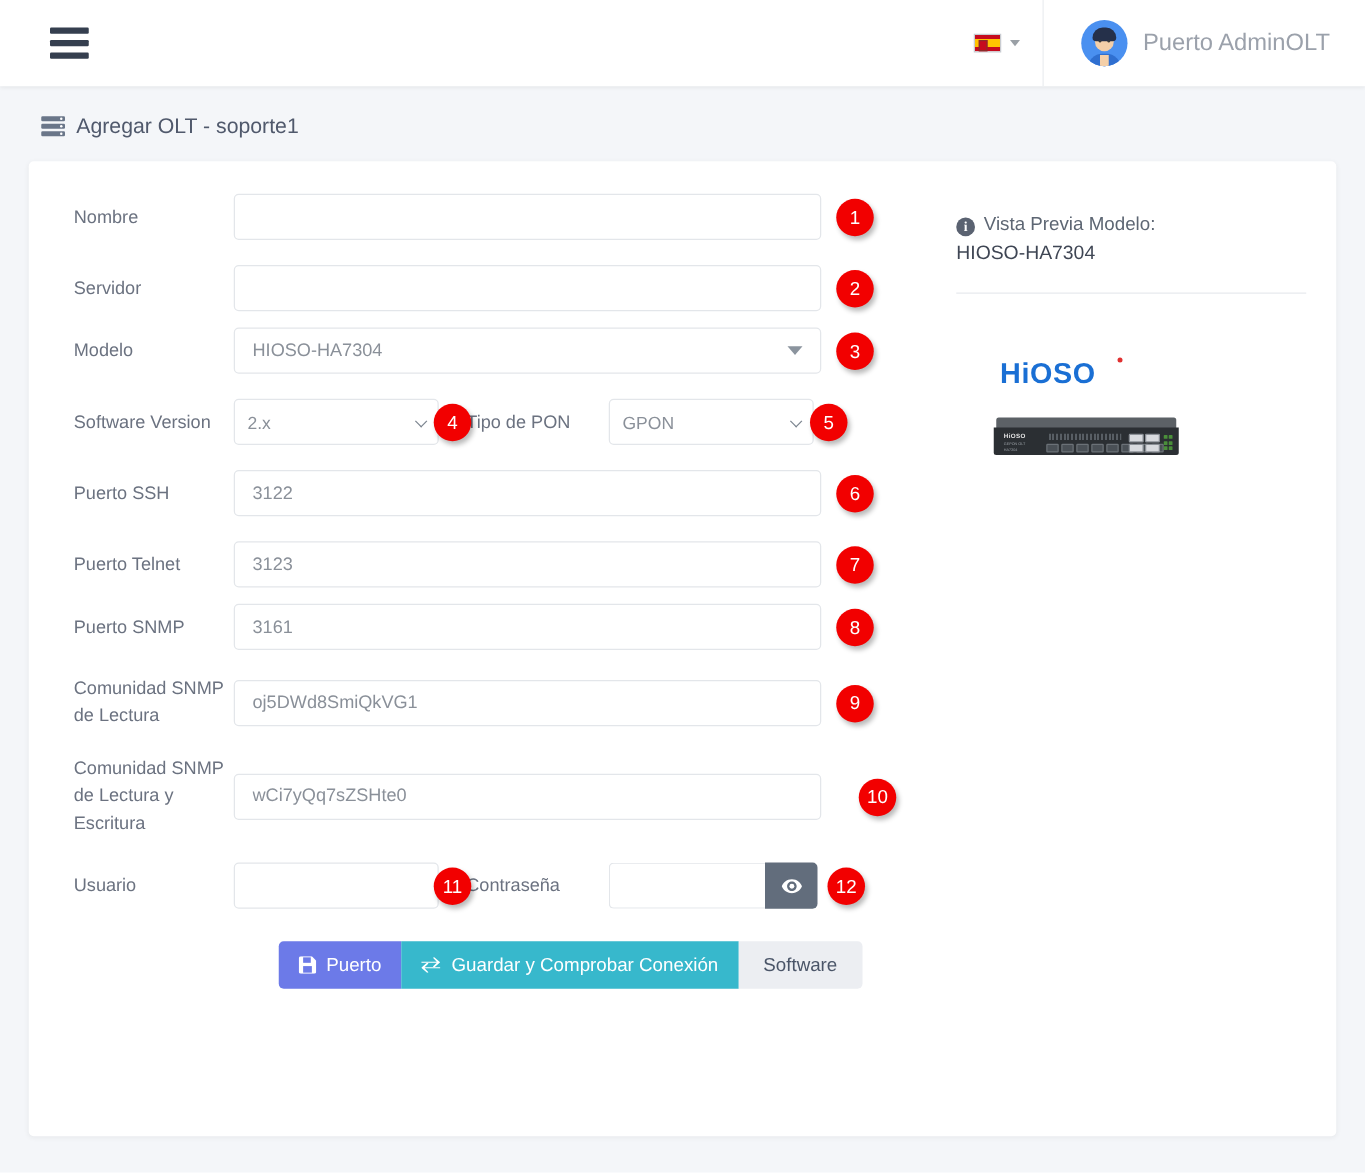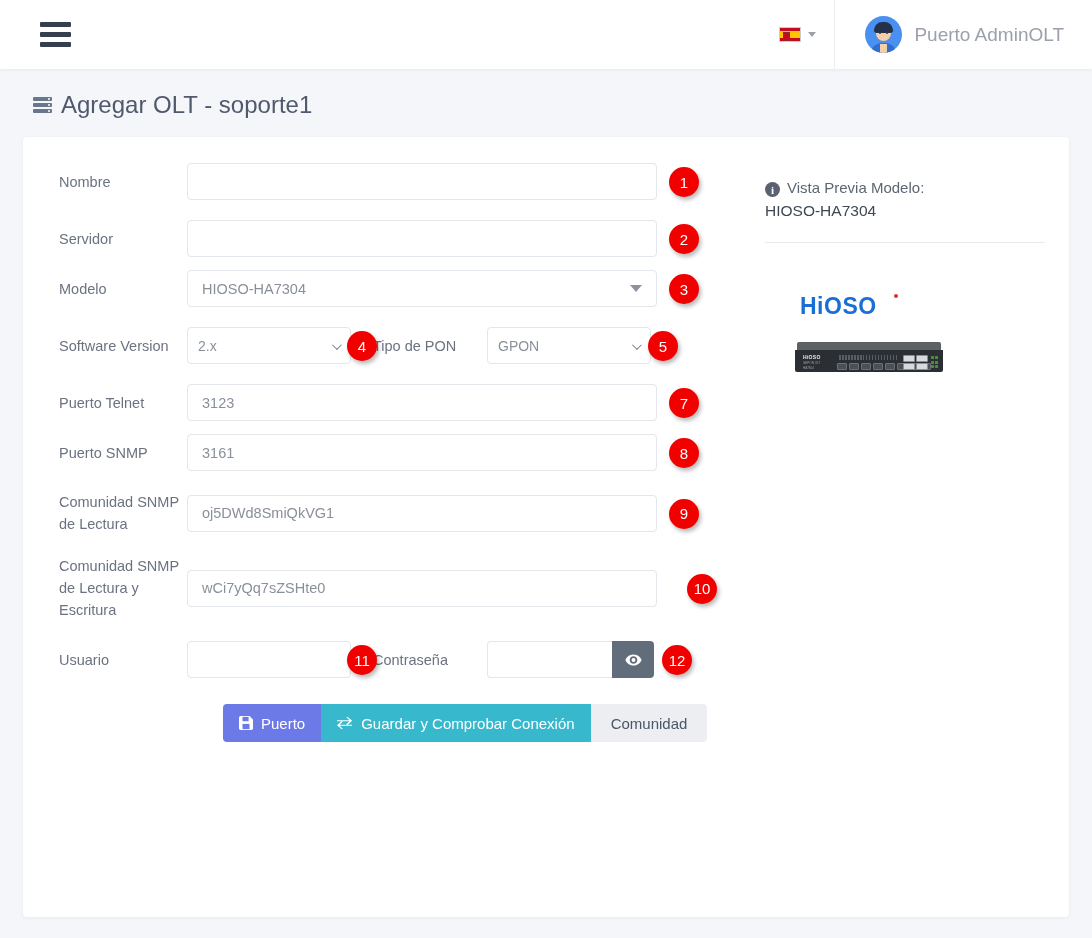--- a/index.html
+++ b/index.html
@@ -82,21 +82,21 @@
     padding: 22px 0 18px 23px;
   }
   .server-icon { width: 19px; height: 17px; display:flex; flex-direction:column; gap:2px; }
   .server-icon i {
     display:block; height:4px; background:#6a7689; border-radius:1px; position:relative;
   }
   .server-icon i::after{
     content:""; position:absolute; right:2px; top:1px; width:2px; height:2px;
     background:#fff; border-radius:50%;
   }
-  .page-title { font-size: 24px; color: #50596c; font-weight: 400; }
+  .page-title { font-size: 17px; color: #50596c; font-weight: 400; }
 
   .card {
     background: #fff;
     border-radius: 4px;
     margin: 0 13px;
     height: 780px;
     box-shadow: 0 1px 4px rgba(0,0,0,.05);
     position: relative;
   }
 
@@ -300,20 +300,27 @@
             <span class="sel-wrap">
               <select class="sel-sm">
                 <option>GPON</option>
               </select>
               <span class="chev"></span>
             </span>
             <span class="badge" style="left:161px; top:4px;">5</span>
           </div>
         </div>
 
+        <div class="frow" style="margin-bottom:20px;">
+          <label class="flabel">Puerto SSH</label>
+          <div class="fctl">
+            <input class="inp" type="text" placeholder="3122" style="">
+            <span class="badge" style="left:482px; top:4px;">6</span>
+          </div>
+        </div>
 
         <div class="frow" style="">
           <label class="flabel">Puerto Telnet</label>
           <div class="fctl">
             <input class="inp" type="text" placeholder="3123" style="">
             <span class="badge" style="left:482px; top:4px;">7</span>
           </div>
         </div>
 
         <div class="frow" style="margin-bottom:20px;">
@@ -371,21 +378,21 @@
             <span>Puerto</span>
           </button>
           <button class="btn btn-check">
             <svg width="16" height="14" viewBox="0 0 18 14">
               <path d="M0 4h14l-3.5-3.5L11.7 0 17 4.6l-5.3 4.6-1.2-.9L14 5H0V4z" fill="#ffffff"></path>
               <path d="M17 10H3l3.5 3.5-1.2.5L0 9.4 5.3 4.8l1.2.9L3 9h14v1z" fill="#ffffff"></path>
             </svg>
             <span>Guardar y Comprobar Conexión</span>
           </button>
           <button class="btn btn-cancel">
-            <span>Comunidad</span>
+            <span>Software</span>
           </button>
         </div>
 
       </div>
 
       <div class="preview-col">
         <div class="prev-head">
           <span class="info-icon">i</span>
           <span>Vista Previa Modelo:</span>
         </div>

